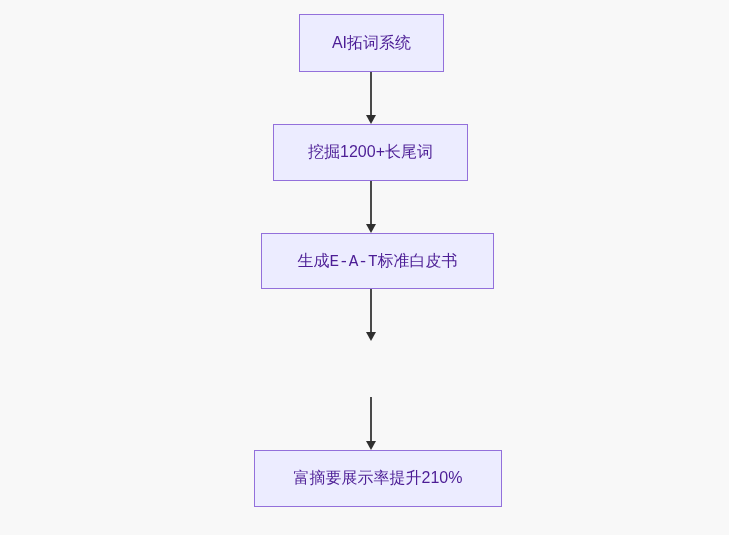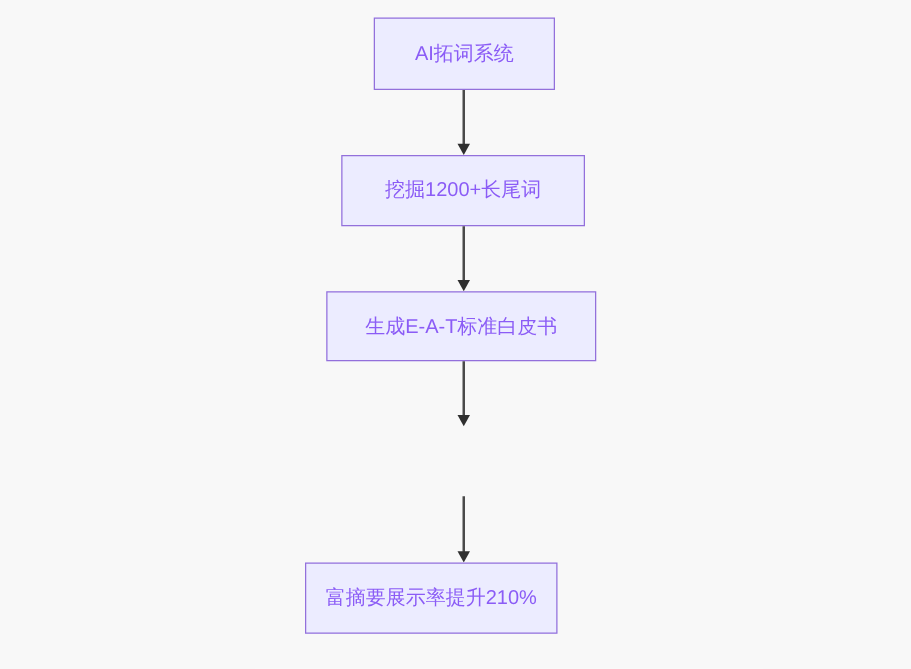--- a/index.html
+++ b/index.html
@@ -14,33 +14,33 @@
     width: 729px;
     height: 535px;
     background: #f8f8f8;
     overflow: hidden;
   }
   .node {
     position: absolute;
     box-sizing: border-box;
     background: #ECECFF;
     border: 1px solid #9370DB;
-    color: #8b5cf6;
+    color: #4c1d95;
     font-size: 16px;
     display: flex;
     align-items: center;
     justify-content: center;
     text-align: center;
     white-space: nowrap;
   }
   .node-1 { left: 299px; top: 14px;  width: 145px; height: 58px; }
   .node-2 { left: 273px; top: 124px; width: 195px; height: 57px; }
-  .node-3 { left: 261px; top: 233px; width: 216px; height: 56px; }
+  .node-3 { left: 261px; top: 233px; width: 233px; height: 56px; font-family: Liberation Mono, monospace; }
   .node-4 { left: 264px; top: 341px; width: 216px; height: 56px; }
-  .node-5 { left: 244px; top: 450px; width: 202px; height: 57px; }
+  .node-5 { left: 254px; top: 450px; width: 248px; height: 57px; }
   .edge {
     position: absolute;
     left: 366px;          
     width: 10px;
   }
   .edge .line {
     position: absolute;
     left: 4px;            
     top: 0;
     width: 2px;

